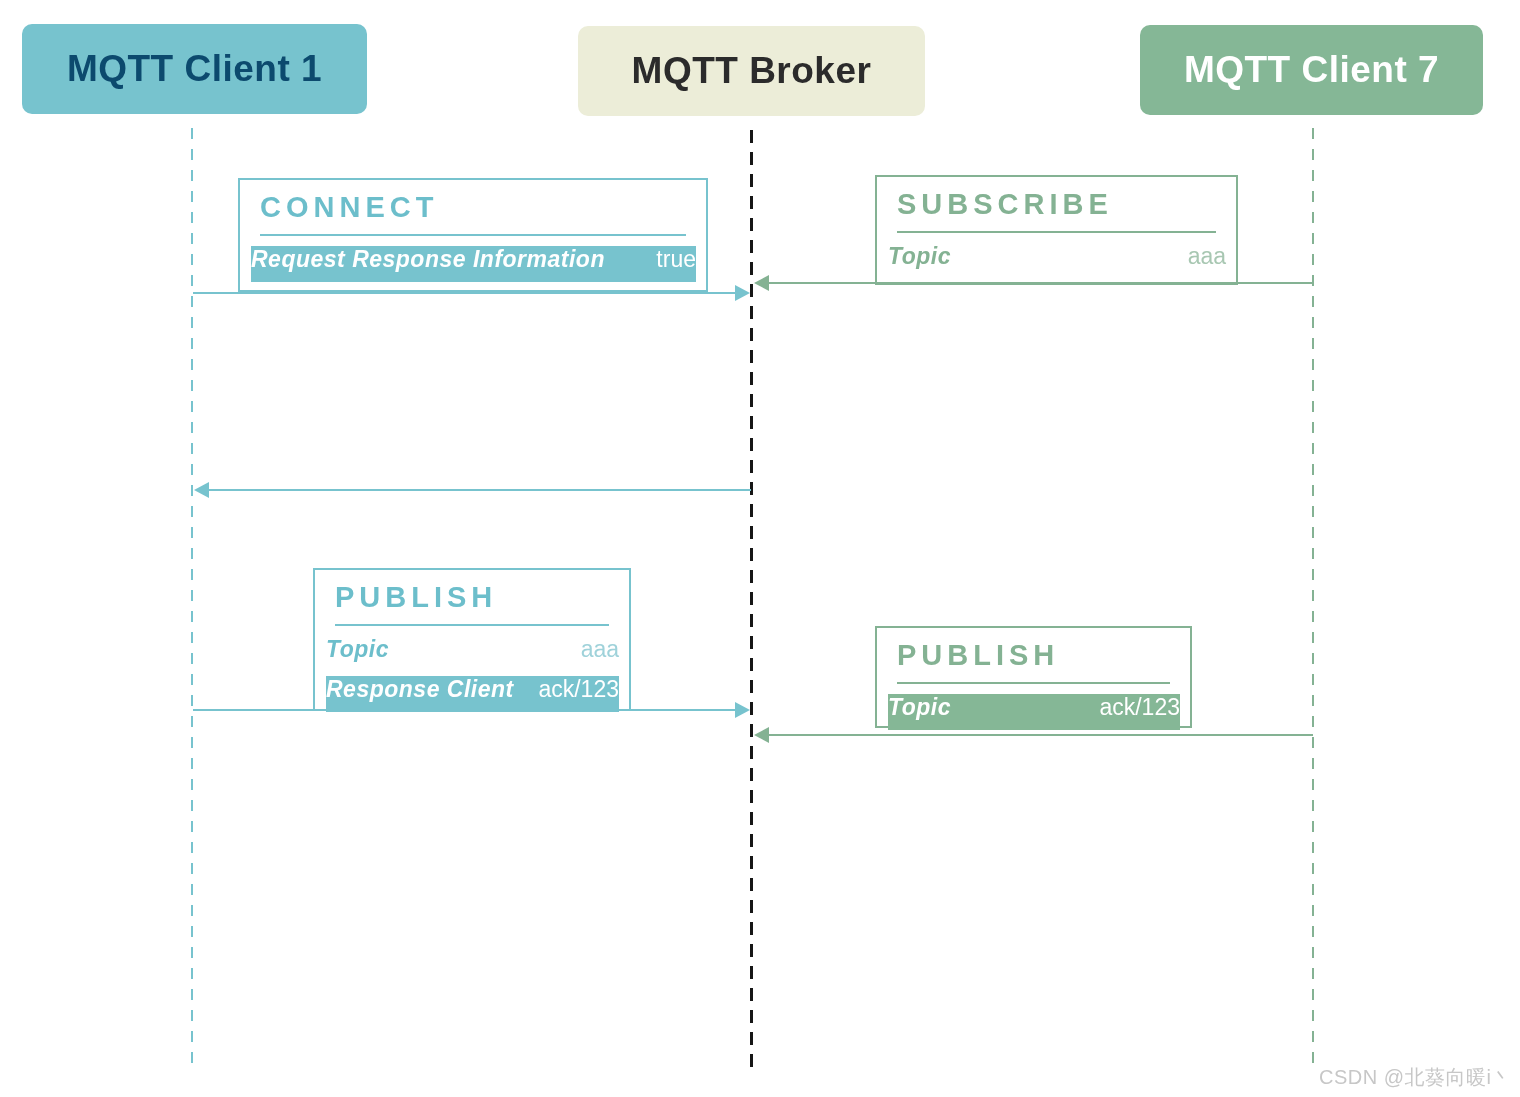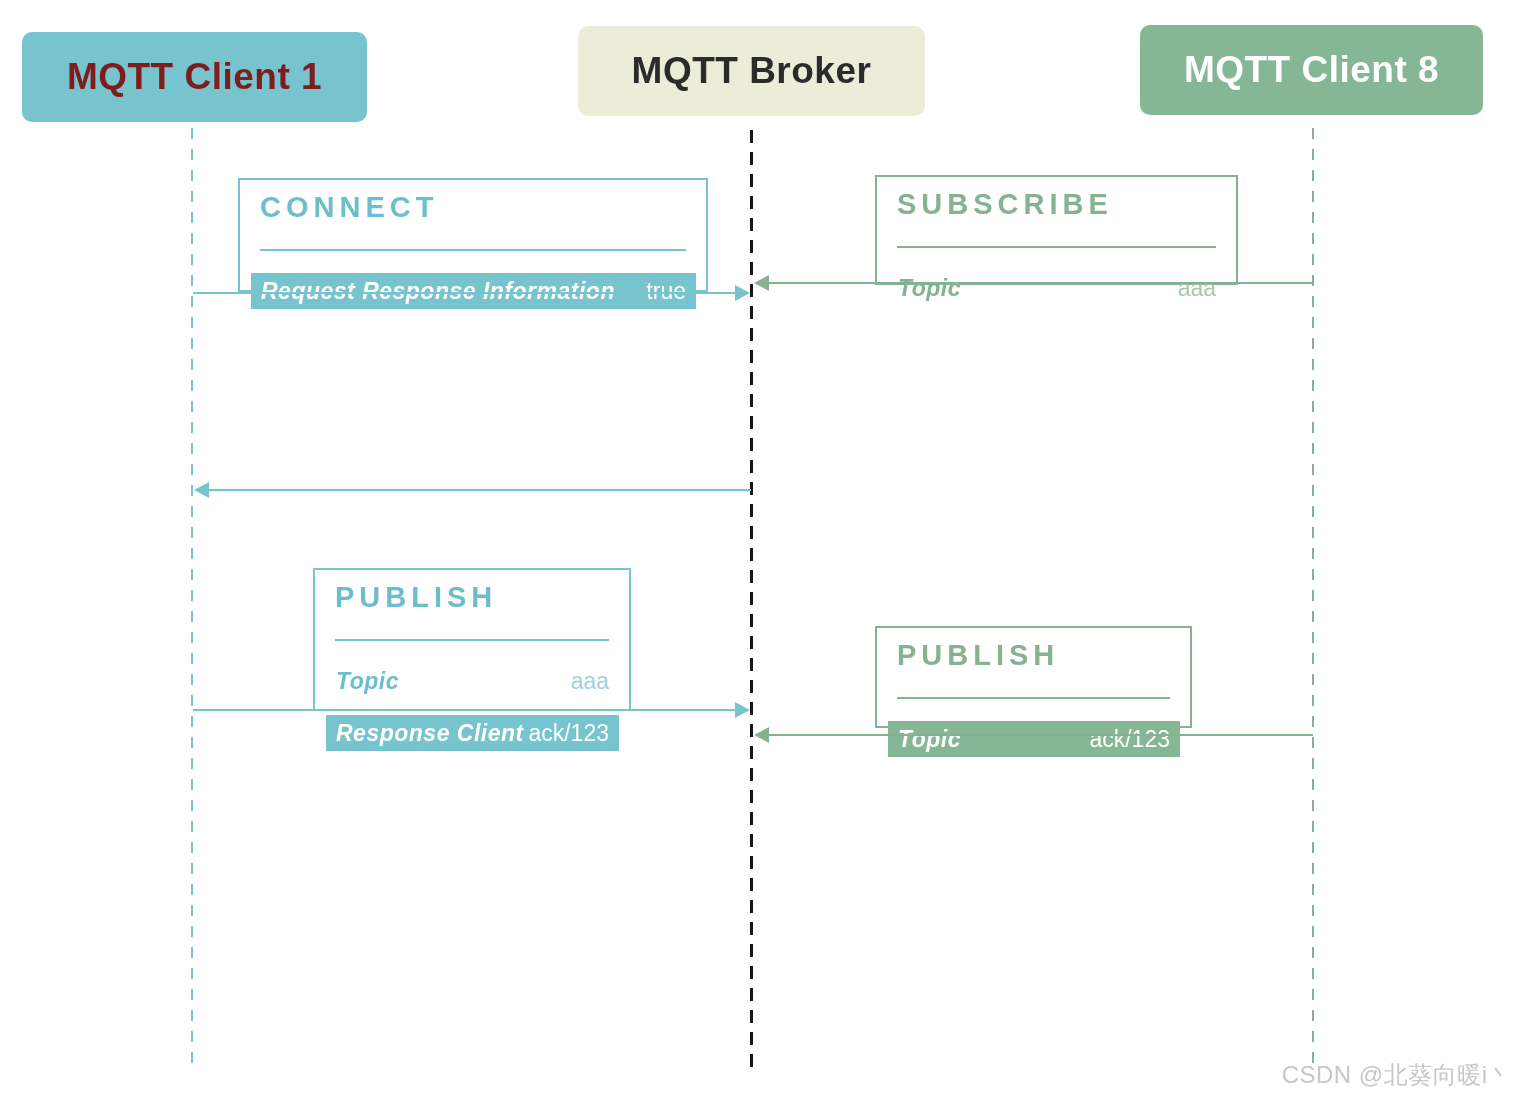--- a/index.html
+++ b/index.html
@@ -26,21 +26,21 @@
 
   
   .actor{
     position:absolute;
     height:90px;
     border-radius:10px;
     display:flex;align-items:center;justify-content:center;
     font-size:37px;font-weight:bold;
     letter-spacing:0.5px;
   }
-  .actor.client1{left:22px;top:32px;width:345px;background:var(--teal);color:#7f1d1d;}
+  .actor.client1{left:22px;top:24px;width:345px;background:var(--teal);color:#0c4a6e;}
   .actor.broker {left:578px;top:26px;width:347px;background:var(--cream);color:var(--broker-text);}
   .actor.client2{left:1140px;top:25px;width:343px;background:var(--green);color:#ffffff;}
 
   
   .lifeline{position:absolute;top:128px;height:942px;}
   .lifeline.teal{
     width:2px;left:191px;
     background:repeating-linear-gradient(to bottom,var(--teal) 0 11px,transparent 11px 21px);
   }
   .lifeline.broker{
@@ -55,39 +55,38 @@
   
   .card{
     position:absolute;
     background:#ffffff;
     display:flex;flex-direction:column;
   }
   .card.teal{border:2px solid var(--teal);}
   .card.green{border:2px solid var(--green-text);}
   .card .title{
     font-size:29px;font-weight:bold;letter-spacing:5px;
-    padding:11px 20px 25px 20px;
+    padding:11px 20px 10px 20px;
   }
   .card.teal .title{color:var(--teal-text);}
   .card.green .title{color:var(--green-text);}
   .card .divider{height:0;margin:0 20px;}
   .card.teal .divider{border-top:2px solid var(--teal);}
   .card.green .divider{border-top:2px solid var(--green-text);}
   .rows{
     flex:1;
     display:flex;flex-direction:column;justify-content:flex-end;
     gap:4px;
     padding:10px 10px 9px 11px;
   }
   .row{
-    display:flex;align-items:center;justify-content:space-between;
+    display:flex;align-items:flex-start;justify-content:space-between;
     min-height:36px;
-    padding:0 10px;
+    padding:0 0;
     font-size:23px;
-    margin-top:12px;
   }
   .row .label{font-weight:bold;font-style:italic;letter-spacing:0.5px;}
   .row.filled{color:#ffffff;}
   .card.teal  .row.filled{background:var(--teal);}
   .card.green .row.filled{background:var(--green);}
   .card.teal  .row.plain .label{color:var(--teal-text);}
   .card.teal  .row.plain .value{color:var(--teal-value-light);}
   .card.green .row.plain .label{color:var(--green-text);}
   .card.green .row.plain .value{color:var(--green-value-light);}
 
@@ -110,41 +109,41 @@
 
   .arrow.a-connect  {left:193px;top:292px;width:542px;}
   .arrow.a-subscribe{left:769px;top:282px;width:544px;}
   .arrow.a-connack  {left:209px;top:489px;width:542px;}
   .arrow.a-publish1 {left:193px;top:709px;width:542px;}
   .arrow.a-publish2 {left:769px;top:734px;width:544px;}
 
   
   .watermark{
     position:absolute;right:8px;bottom:6px;
-    font-size:24px;color:var(--watermark);
+    font-size:20px;color:var(--watermark);
     letter-spacing:0.5px;
   }
 </style>
 </head>
 <body>
 
 <div class="canvas">
 
   <div class="lifeline teal"></div>
   <div class="lifeline broker"></div>
   <div class="lifeline green"></div>
 
   <div class="actor client1">
     <span>MQTT Client 1</span>
   </div>
   <div class="actor broker">
     <span>MQTT Broker</span>
   </div>
   <div class="actor client2">
-    <span>MQTT Client 8</span>
+    <span>MQTT Client 7</span>
   </div>
 
   <div class="card teal connect">
     <div class="title">CONNECT</div>
     <div class="divider"></div>
     <div class="rows">
       <div class="row filled">
         <span class="label">Request Response Information</span>
         <span class="value">true</span>
       </div>

